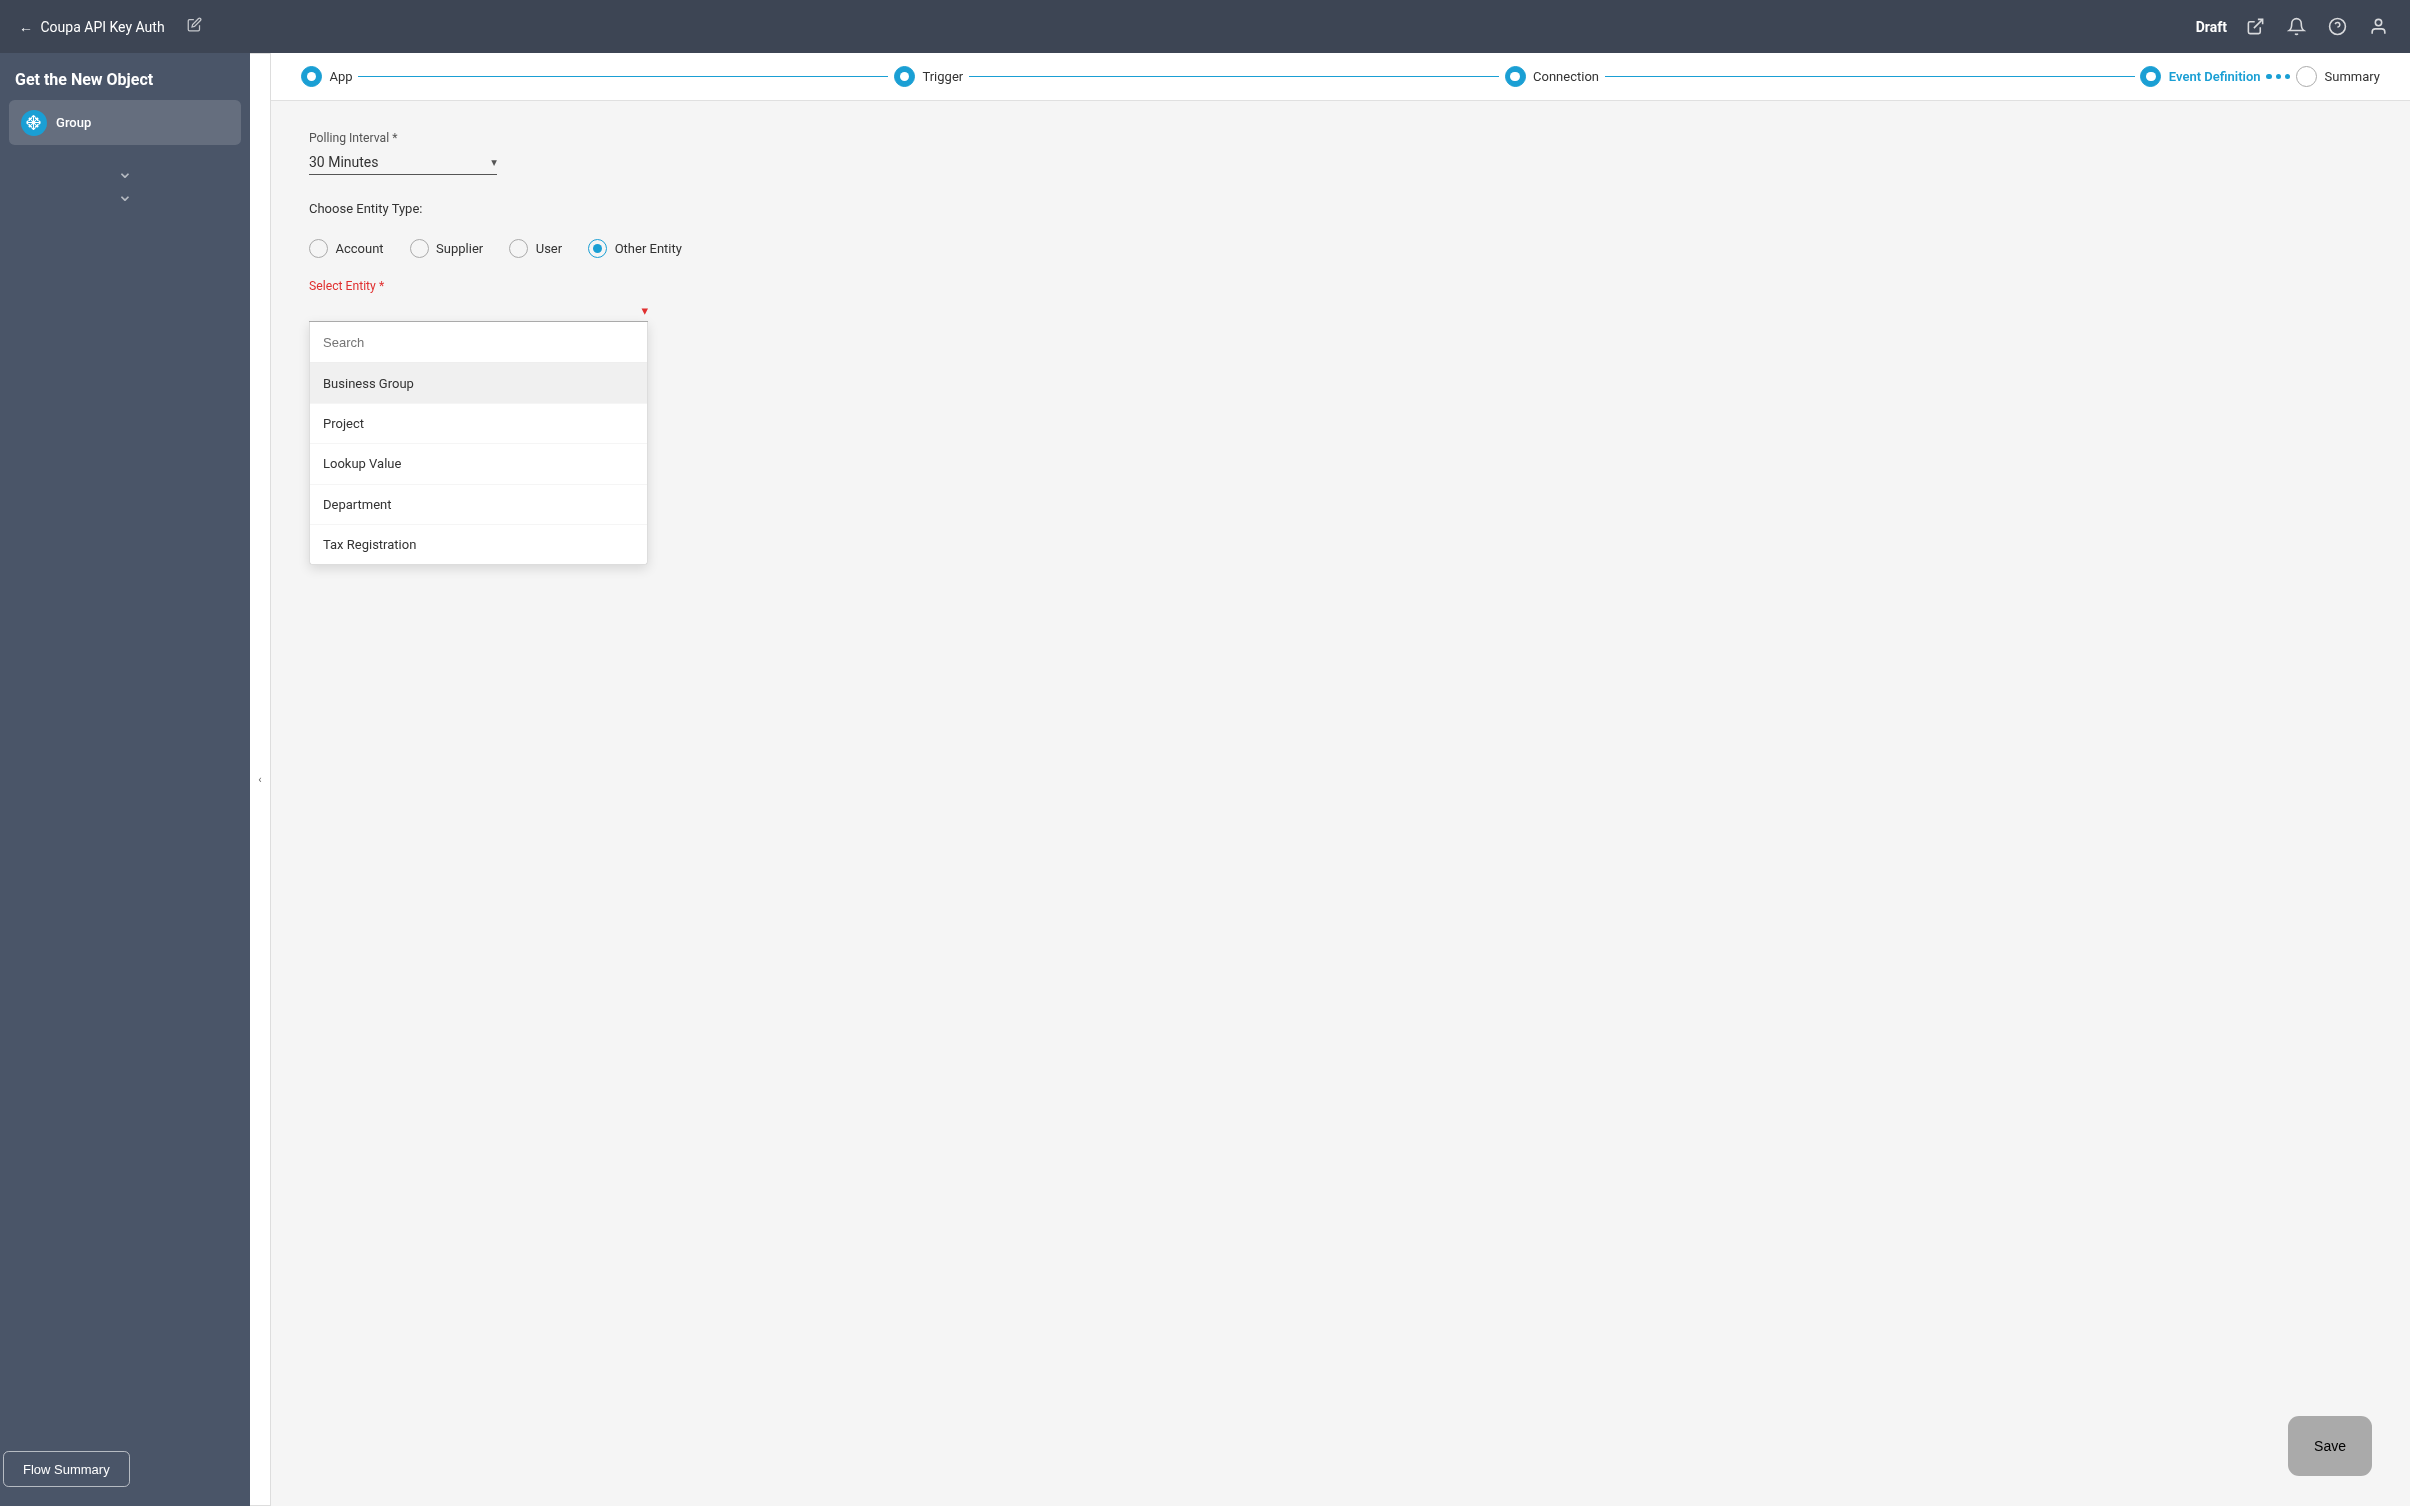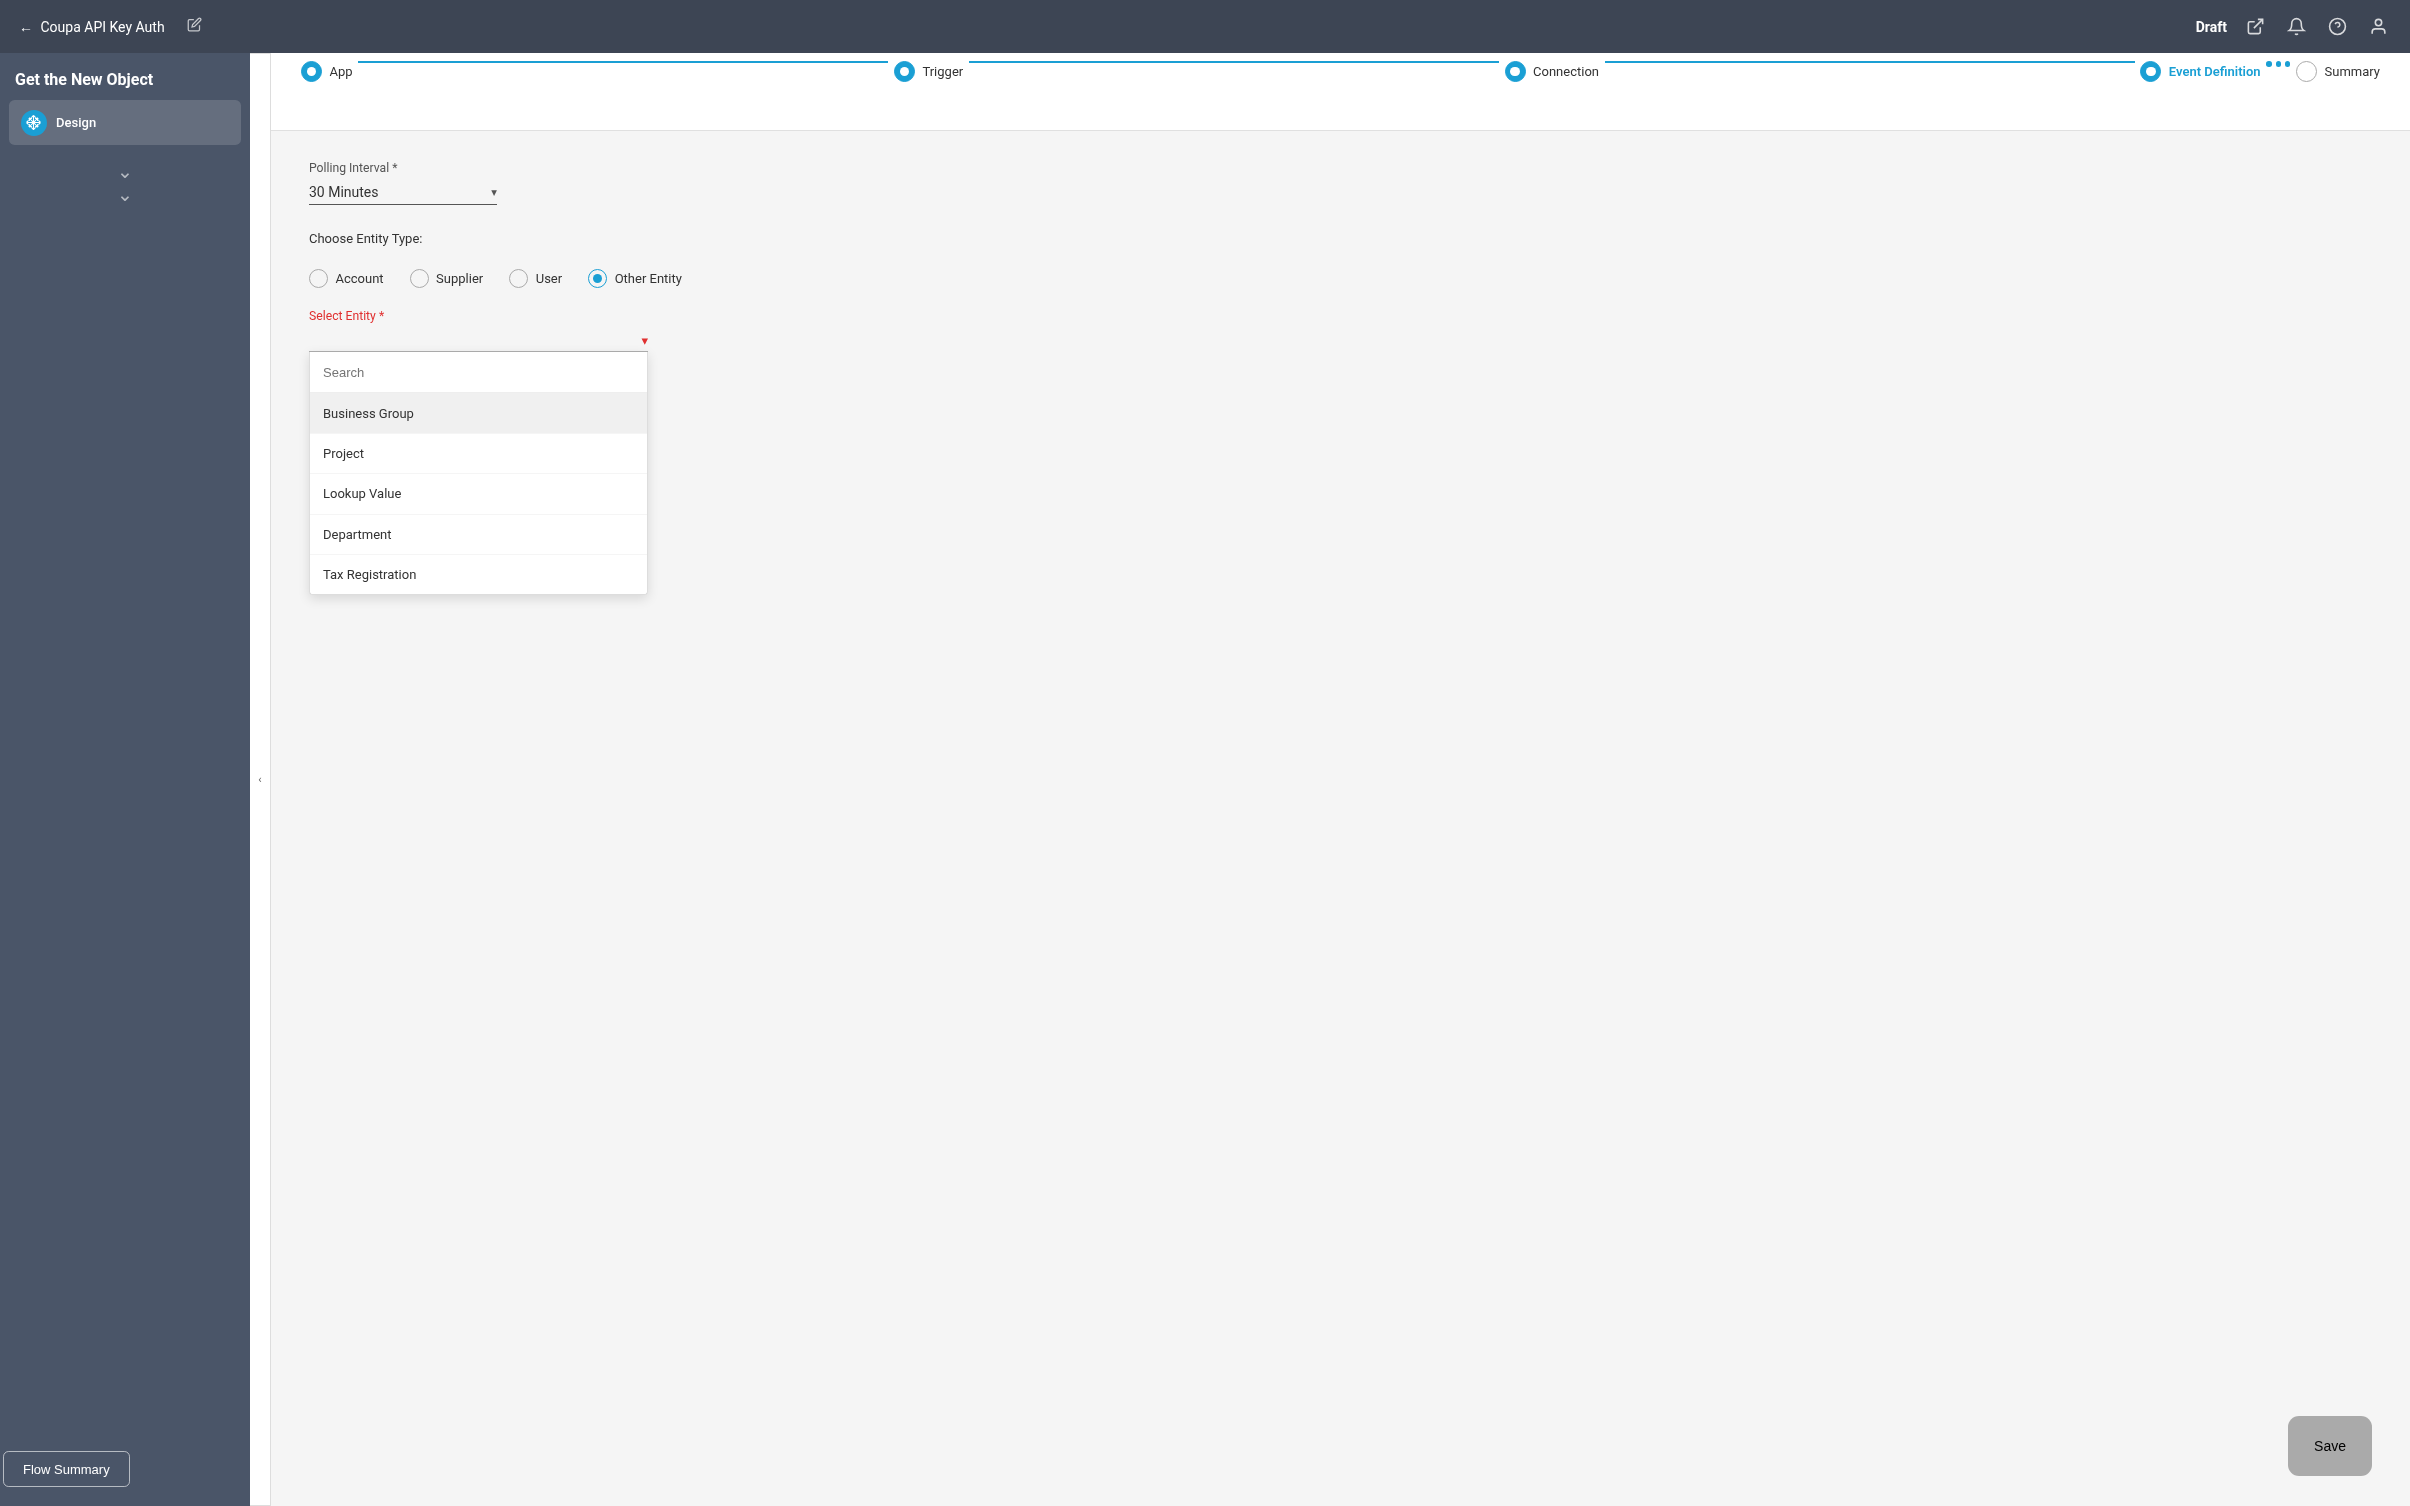--- a/index.html
+++ b/index.html
@@ -51,21 +51,21 @@
     
     .collapse-handle {
       width: 21px; background: white; border: 0.9px solid #ddd; border-left: none; display: flex; align-items: center; justify-content: center; cursor: pointer; font-size: 11.3px; color: #666; z-index: 10;
     }
 
     
     .main-content { flex: 1; display: flex; flex-direction: column; background: #f5f5f5; overflow: hidden; }
 
     
     .wizard-steps {
-      background: white; padding: 8px 30px; height: 78px; display: flex; align-items: flex-start; gap: 0; border-bottom: 0.9px solid #e0e0e0;
+      background: white; padding: 8px 30px; height: 48px; display: flex; align-items: center; gap: 0; border-bottom: 0.9px solid #e0e0e0;
     }
     .step { display: flex; align-items: center; gap: 7.5px; }
     .step-circle {
       width: 21px; height: 21px; border-radius: 50%; border: 1.9px solid #1a9fd4; display: flex; align-items: center; justify-content: center; flex-shrink: 0;
     }
     .step-circle.filled { background: #1a9fd4; }
     .step-circle.empty { border-color: #aaa; }
     .step-circle-inner { width: 9.4px; height: 9.4px; border-radius: 50%; background: white; }
     .step-label { font-size: 13px; color: #333; white-space: nowrap; }
     .step-label.active { font-weight: 600; color: #1a9fd4; }
@@ -180,21 +180,21 @@
   <aside class="sidebar">
     <div class="sidebar-header">
       <div class="sidebar-title">Get the New Object</div>
     </div>
     <div class="sidebar-item">
       <div class="sidebar-item-icon">
         <svg class="snowflake-svg" viewBox="0 0 24 24" fill="white" xmlns="http://www.w3.org/2000/svg">
           <path d="M12 2v20M12 2l-3 3M12 2l3 3M12 22l-3-3M12 22l3-3M2 12h20M2 12l3-3M2 12l3 3M22 12l-3-3M22 12l-3 3M5.636 5.636l12.728 12.728M5.636 5.636l.707 4.243M5.636 5.636l4.243.707M18.364 18.364l-.707-4.243M18.364 18.364l-4.243-.707M18.364 5.636l-12.728 12.728M18.364 5.636l-4.243.707M18.364 5.636l-.707 4.243M5.636 18.364l4.243-.707M5.636 18.364l.707-4.243" stroke="white" stroke-width="1.5" fill="none"></path>
         </svg>
       </div>
-      <span class="sidebar-item-label">Design</span>
+      <span class="sidebar-item-label">Group</span>
     </div>
     <div class="sidebar-chevron">
       <span class="sidebar-chevron-icon">⌄<br>⌄</span>
     </div>
     <button class="flow-summary-btn">Flow Summary</button>
   </aside>
 
   <div class="collapse-handle">
     <span>‹</span>
   </div>

